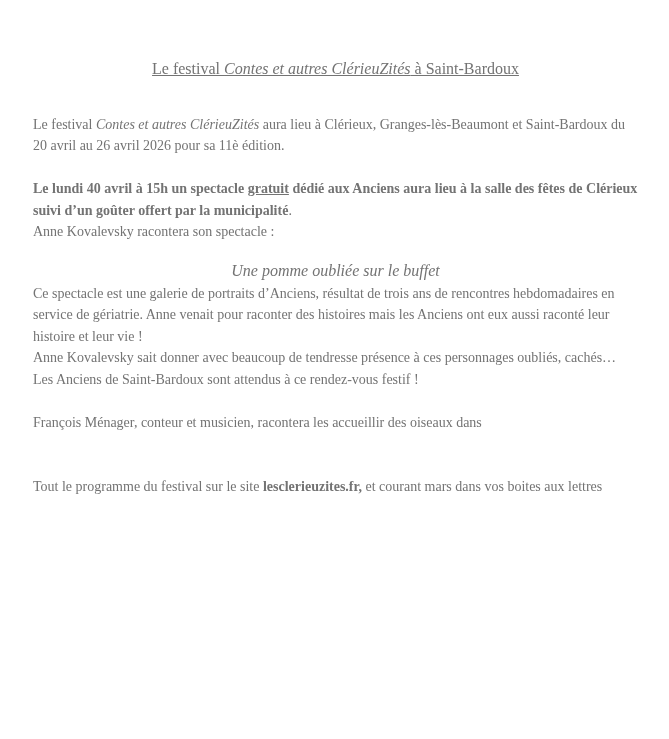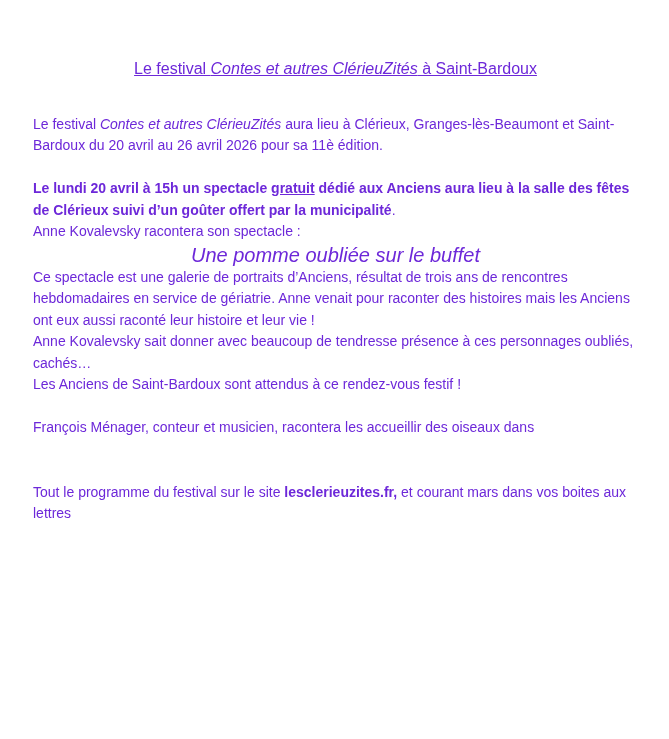--- a/index.html
+++ b/index.html
@@ -26,37 +26,38 @@
     line-height: 21.5px;
     white-space: pre-wrap;
   }
   .para.blank { min-height: 21.5px; }
   .para.title {
     font-size: 16px;
     line-height: 26px;
     margin-bottom: 10px;
   }
   .para.heading {
-    font-size: 20px;
+    font-size: 16px;
     line-height: 24px;
+    margin-top: 16px;
   }
   .b { font-weight: bold; }
   .i { font-style: italic; }
   .u { text-decoration: underline; }
 </style>
 </head>
 <body>
 
-<div class="page" style="background: rgb(255, 255, 255); color: #6d28d9;">
+<div class="page" style="background: rgb(255, 255, 255); color: #737373; font-family: Liberation Serif, serif;">
   <div class="content" id="doc-content">
       <div class="para title u" style="text-align: center;"><span>Le festival </span><span class="i">Contes et autres ClérieuZités</span><span> à Saint-Bardoux</span></div>
       <div class="para blank">&nbsp;</div>
       <div class="para body"><span>Le festival </span><span class="i">Contes et autres ClérieuZités</span><span> aura lieu à Clérieux, Granges-lès-Beaumont et Saint-Bardoux du 20 avril au 26 avril 2026 pour sa 11è édition.</span></div>
       <div class="para blank">&nbsp;</div>
-      <div class="para body"><span class="b">Le lundi 20 avril à 15h un spectacle </span><span class="b u">gratuit</span><span class="b"> dédié aux Anciens aura lieu à la salle des fêtes de Clérieux suivi d’un goûter offert par la municipalité</span><span>.</span></div>
+      <div class="para body"><span class="b">Le lundi 40 avril à 15h un spectacle </span><span class="b u">gratuit</span><span class="b"> dédié aux Anciens aura lieu à la salle des fêtes de Clérieux suivi d’un goûter offert par la municipalité</span><span>.</span></div>
       <div class="para body"><span>Anne Kovalevsky racontera son spectacle :</span></div>
       <div class="para heading" style="text-align: center;"><span class="i">Une pomme oubliée sur le buffet</span></div>
       <div class="para body"><span>Ce spectacle est une galerie de portraits d’Anciens, résultat de trois ans de rencontres hebdomadaires en service de gériatrie. Anne venait pour raconter des histoires mais les Anciens ont eux aussi raconté leur histoire et leur vie !</span></div>
       <div class="para body"><span>Anne Kovalevsky sait donner avec beaucoup de tendresse présence à ces personnages oubliés, cachés…</span></div>
       <div class="para body"><span>Les Anciens de Saint-Bardoux sont attendus à ce rendez-vous festif !</span></div>
       <div class="para blank">&nbsp;</div>
       <div class="para body"><span>François Ménager, conteur et musicien, racontera les accueillir des oiseaux dans</span></div>
       <div class="para blank">&nbsp;</div>
       <div class="para blank">&nbsp;</div>
       <div class="para body"><span>Tout le programme du festival sur le site </span><span class="b">lesclerieuzites.fr,</span><span> et courant mars dans vos boites aux lettres</span></div>

